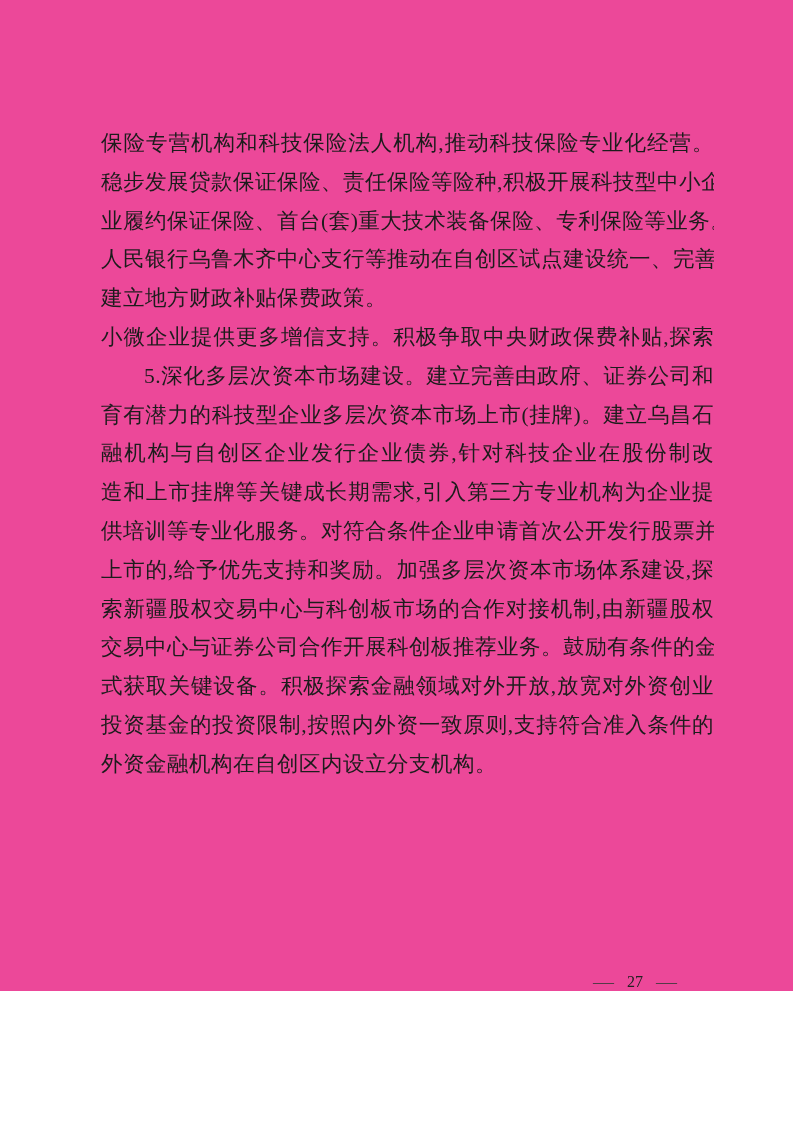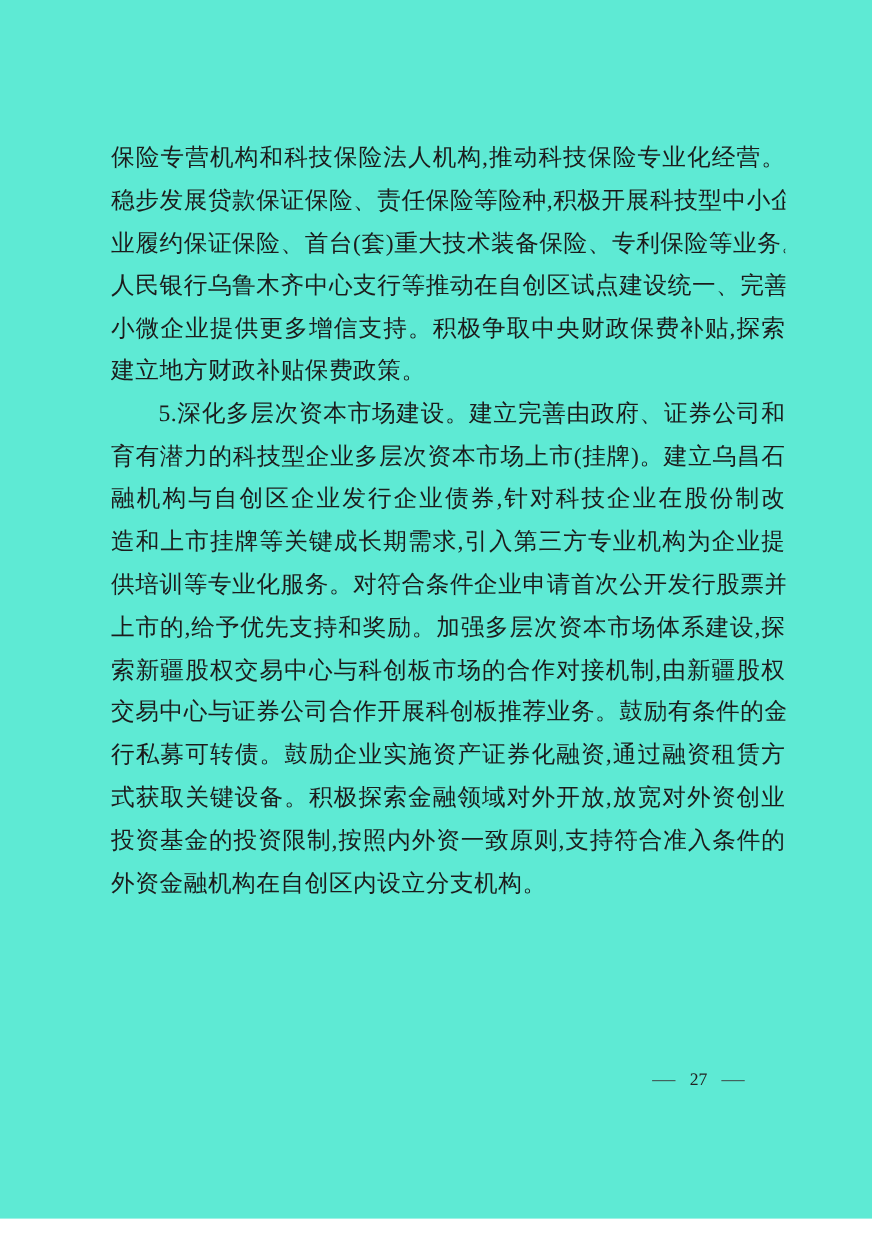--- a/index.html
+++ b/index.html
@@ -3,22 +3,22 @@
 <meta charset="utf-8">
 <style>
   html, body {
     margin: 0;
     padding: 0;
     background: #ffffff;
   }
   .page {
     position: relative;
     width: 793px;
-    height: 1108px;
-    background: #5eead4;
+    height: 991px;
+    background: #ec4899;
     font-family: "Liberation Serif", "DejaVu Serif", serif;
     color: #1c1c1c;
     overflow: hidden;
   }
   .text-block {
     position: absolute;
     left: 101px;
     top: 124px;
     width: 613px;
   }
@@ -61,32 +61,31 @@
 </style>
 </head>
 <body>
 
 <div class="page">
   <div class="text-block">
     <div class="line">保险专营机构和科技保险法人机构,推动科技保险专业化经营。</div>
     <div class="line">稳步发展贷款保证保险、责任保险等险种,积极开展科技型中小企</div>
     <div class="line">业履约保证保险、首台(套)重大技术装备保险、专利保险等业务。</div>
     <div class="line">人民银行乌鲁木齐中心支行等推动在自创区试点建设统一、完善、</div>
+    <div class="line para-end">建立地方财政补贴保费政策。</div>
     <div class="line">小微企业提供更多增信支持。积极争取中央财政保费补贴,探索</div>
-    <div class="line para-end">建立地方财政补贴保费政策。</div>
 
     <div class="line para-start">5.深化多层次资本市场建设。建立完善由政府、证券公司和</div>
     <div class="line">育有潜力的科技型企业多层次资本市场上市(挂牌)。建立乌昌石</div>
     <div class="line">融机构与自创区企业发行企业债券,针对科技企业在股份制改</div>
     <div class="line">造和上市挂牌等关键成长期需求,引入第三方专业机构为企业提</div>
     <div class="line">供培训等专业化服务。对符合条件企业申请首次公开发行股票并</div>
     <div class="line">上市的,给予优先支持和奖励。加强多层次资本市场体系建设,探</div>
     <div class="line">索新疆股权交易中心与科创板市场的合作对接机制,由新疆股权</div>
     <div class="line">交易中心与证券公司合作开展科创板推荐业务。鼓励有条件的金</div>
-    <div class="line">行私募可转债。鼓励企业实施资产证券化融资,通过融资租赁方</div>
     <div class="line">式获取关键设备。积极探索金融领域对外开放,放宽对外资创业</div>
     <div class="line">投资基金的投资限制,按照内外资一致原则,支持符合准入条件的</div>
     <div class="line para-end">外资金融机构在自创区内设立分支机构。</div>
   </div>
 
   <div class="footer">
     <span class="dash">—</span>
     <span class="num">27</span>
     <span class="dash">—</span>
   </div>

